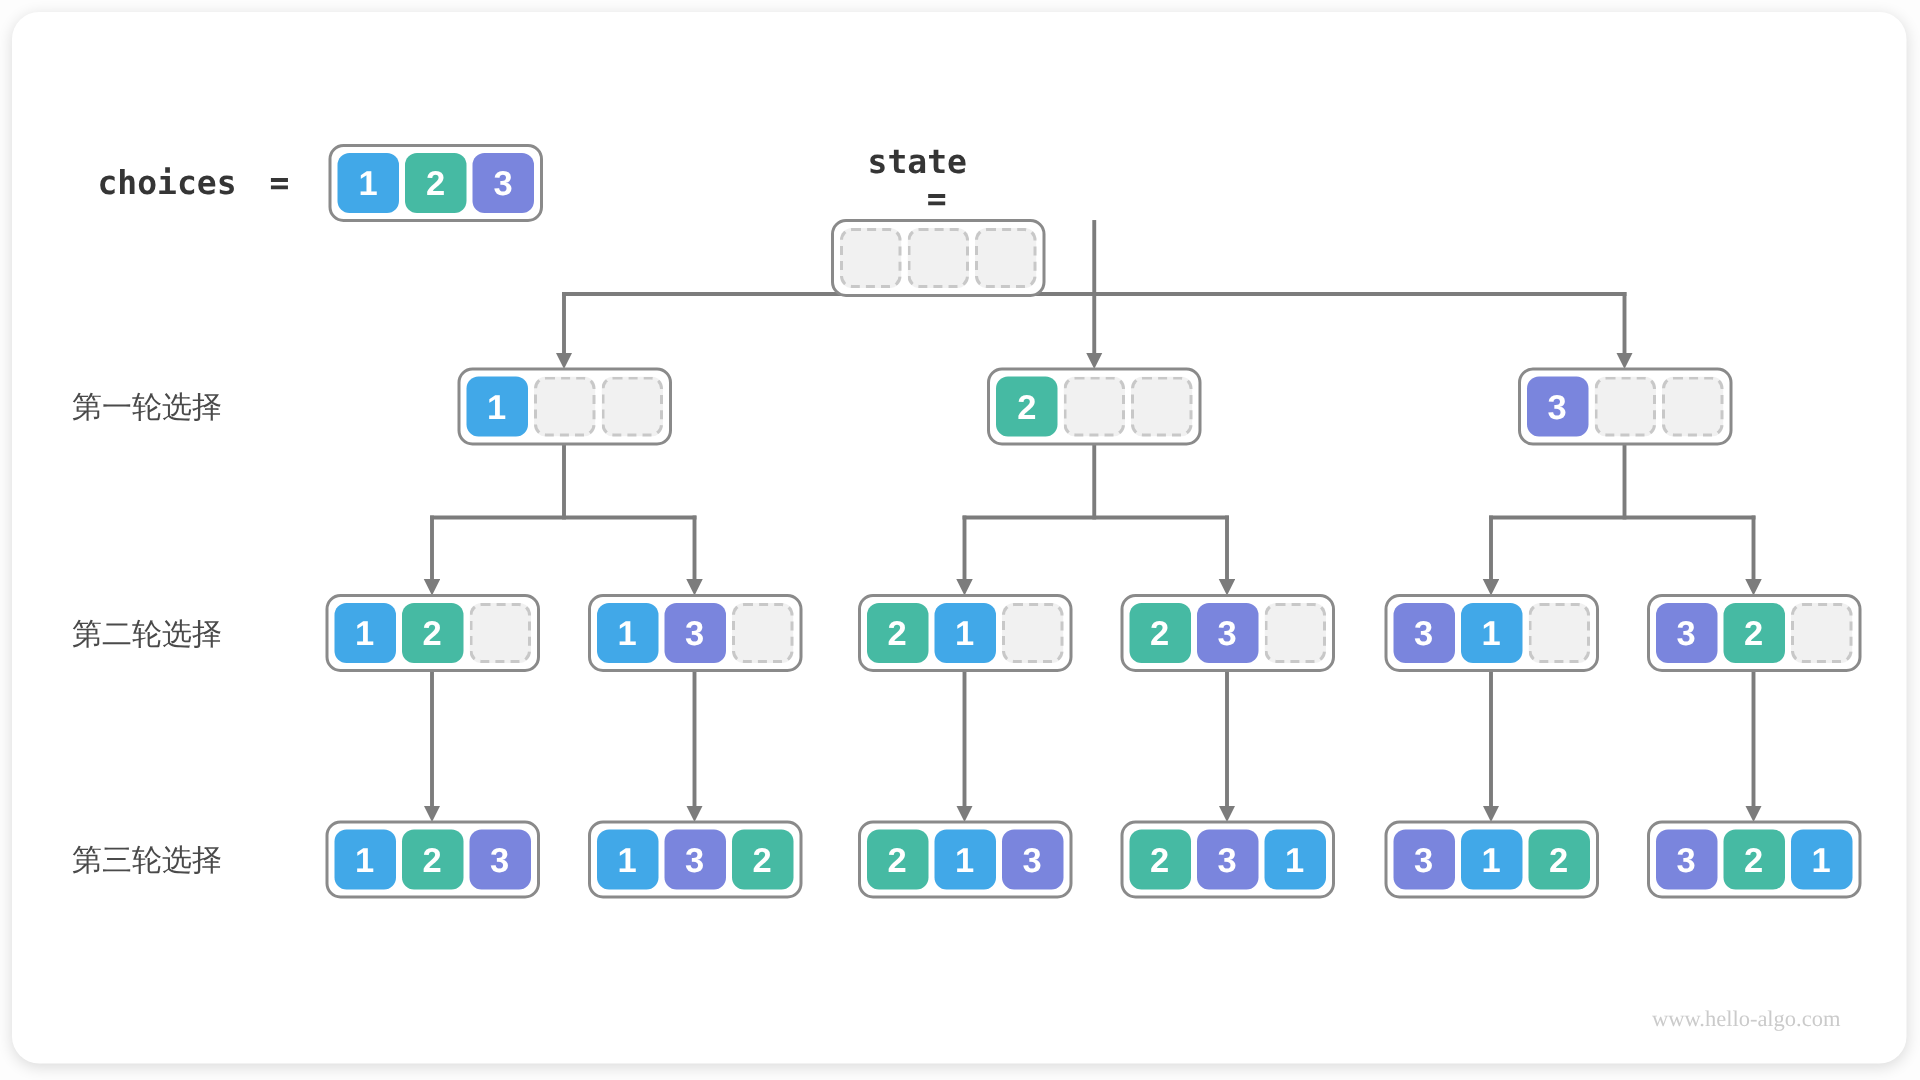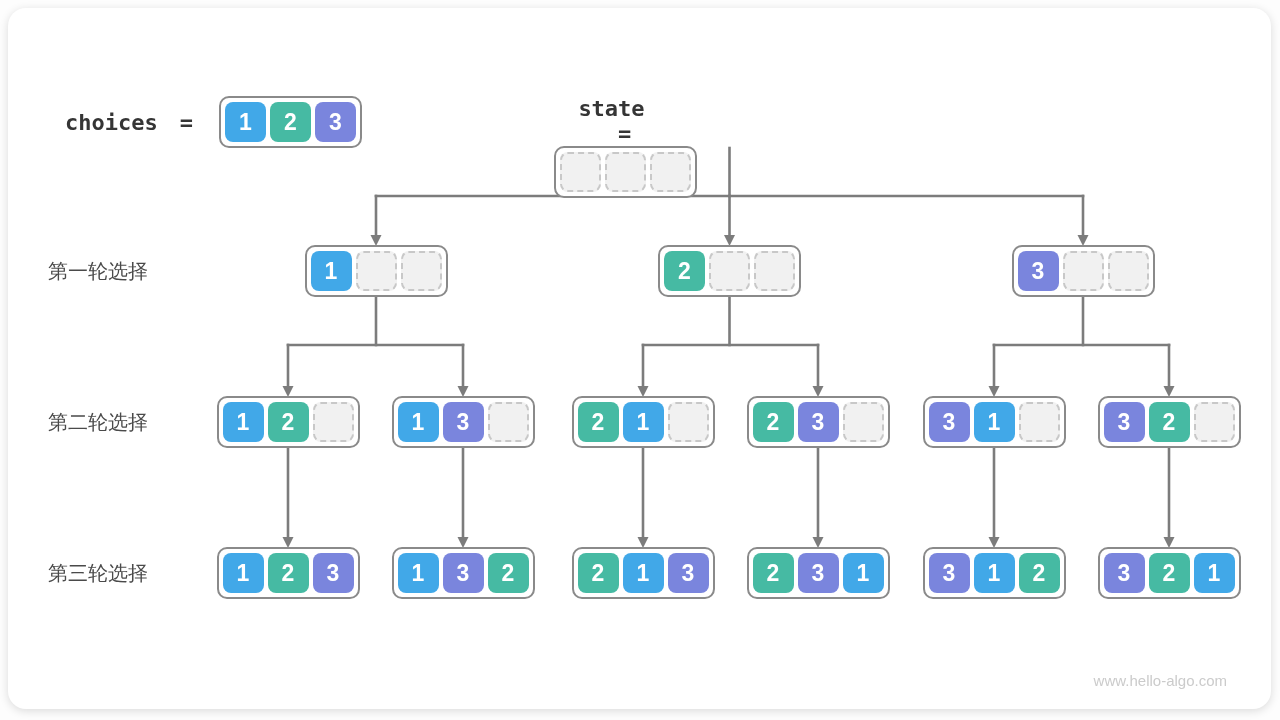--- a/index.html
+++ b/index.html
@@ -19,21 +19,21 @@
   .code-label,.eq{font-family:"DejaVu Sans Mono","Liberation Mono",monospace;font-weight:bold;
         font-size:22px;color:#353535;white-space:pre;}
   .hg-choices{left:57px;}
   .hg-state{left:518px;flex-direction:column;}
   .hg-choices .eq{margin-left:22px;}
   .hg-choices .box-slot{margin-left:26px;}
   .hg-state .eq{margin-left:26px;}
   .hg-state .box-slot{margin-left:28px;}
   .row-label{position:absolute;left:40px;height:52px;display:flex;align-items:center;
         font-size:20px;font-weight:500;color:#4A4A4A;}
-  .watermark{position:absolute;right:44px;top:664px;font-family:Liberation Sans, sans-serif;
+  .watermark{position:absolute;right:44px;top:664px;font-family:Liberation Serif, serif;
         font-size:15px;color:#CBCBCB;}
 </style>
 </head>
 <body>
 
 <div class="page">
   <div class="card">
 
     <svg id="conn" class="connectors" viewBox="0 0 1280 720" xmlns="http://www.w3.org/2000/svg">
       <defs>

